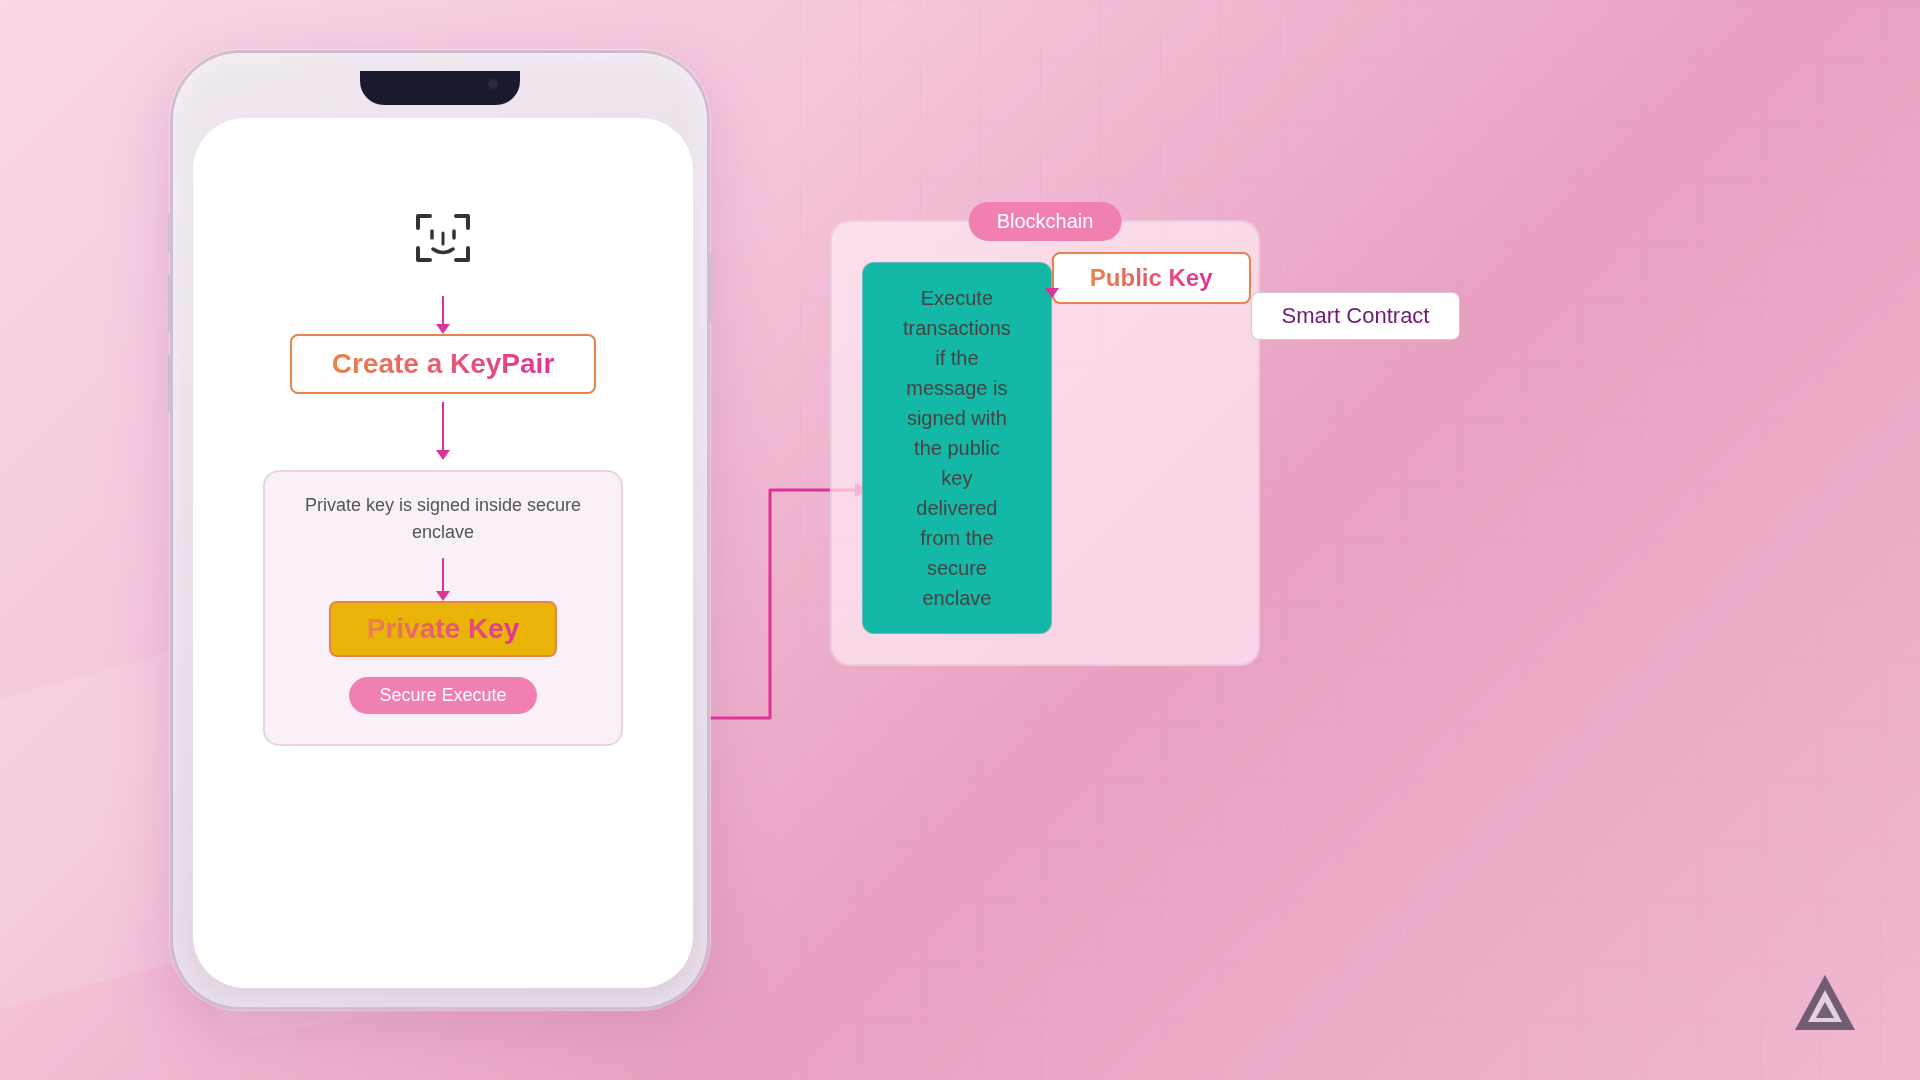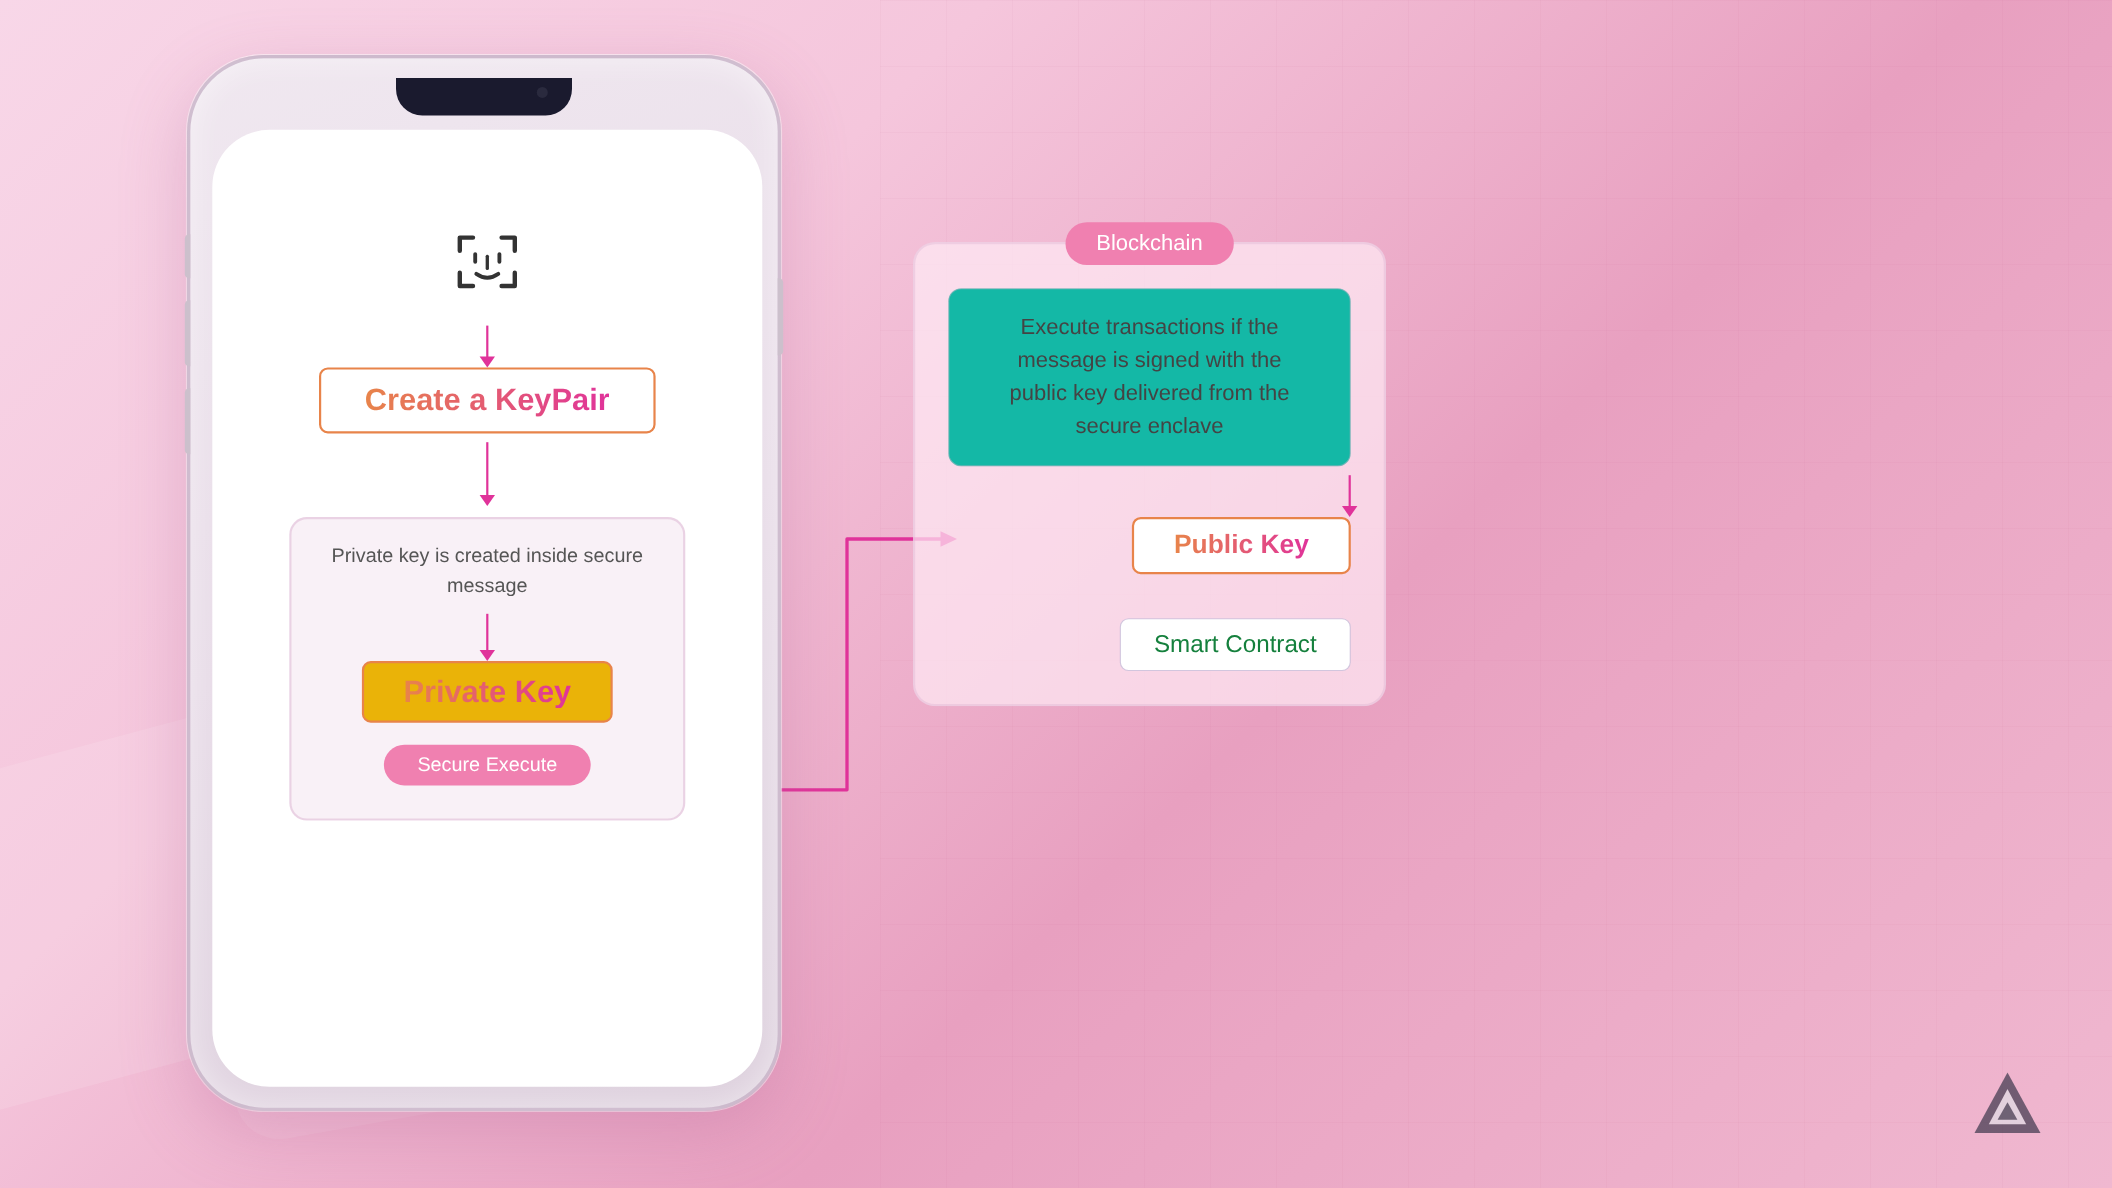--- a/index.html
+++ b/index.html
@@ -275,22 +275,22 @@
     .blockchain-panel {
       position: absolute;
       top: 220px;
       left: 830px;
       width: 430px;
       background: rgba(255,235,245,0.7);
       border: 2px solid rgba(220,180,210,0.4);
       border-radius: 20px;
       padding: 30px;
       display: flex;
-      flex-direction: column;
-      align-items: flex-end;
+      flex-direction: row;
+      align-items: flex-start;
     }
     .blockchain-badge {
       position: absolute;
       top: -20px;
       left: 50%;
       transform: translateX(-50%);
       background: #f080b0;
       color: white;
       border-radius: 20px;
       padding: 8px 28px;
@@ -348,21 +348,21 @@
     }
     .smart-contract-box {
       margin-top: 40px;
       border: 1.5px solid rgba(180,160,200,0.6);
       border-radius: 8px;
       padding: 10px 30px;
       background: white;
     }
     .smart-contract-label {
       font-size: 22px;
-      color: #15803d;
+      color: #701a75;
       white-space: nowrap;
     }
 
     
     .connector-svg {
       position: absolute;
       top: 0; left: 0;
       width: 1920px;
       height: 1080px;
       pointer-events: none;
@@ -425,21 +425,21 @@
 
         <div class="arrow-down"></div>
 
         <div class="keypair-box" style="margin-top:8px;">
           <span class="keypair-label">Create a KeyPair</span>
         </div>
 
         <div class="arrow-down-2"></div>
 
         <div class="secure-enclave-area">
-          <p class="private-key-created-text">Private key is created inside secure message</p>
+          <p class="private-key-created-text">Private key is signed inside secure enclave</p>
           <div class="arrow-down-3"></div>
           <div class="private-key-box">
             <span class="private-key-label">Private Key</span>
           </div>
           <div class="secure-enclave-badge">Secure Execute</div>
         </div>
 
       </div>
     </div>
   </div>

